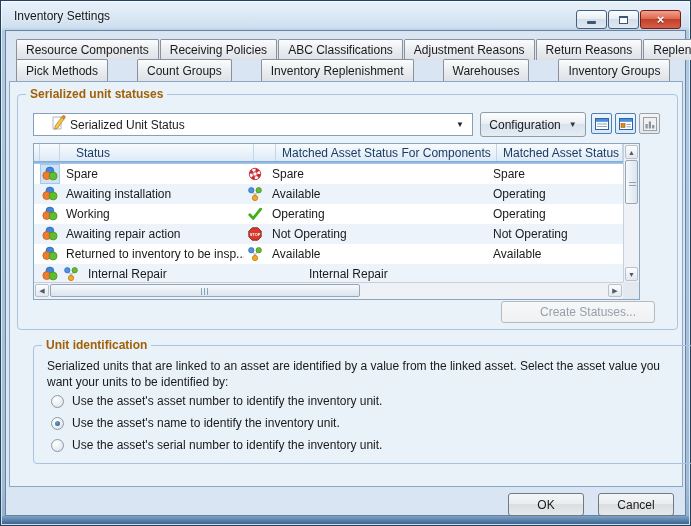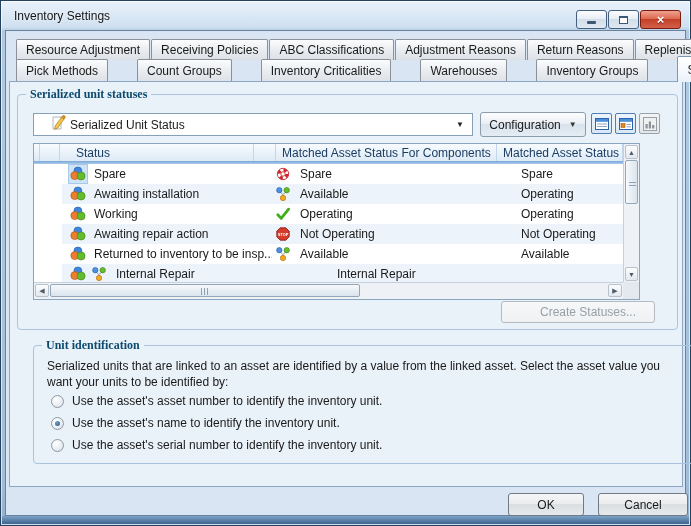--- a/index.html
+++ b/index.html
@@ -37,21 +37,21 @@
   .tabrow2 .tab { height:23px; line-height:22px; }
   .tab.active { height:26px; margin-top:-3px; line-height:26px; z-index:5; position:relative;
     background:linear-gradient(#ffffff,#f2f7fc 70%,#e9f1f9); border-color:#7e96b2; }
 
   .tabpage { position:absolute; left:3px; top:50px; width:674px; height:406px;
     background:#e9f1f9; border:1px solid #8ca7c4; }
 
   
   .groupbox { position:absolute; border:1px solid #aac4e0; border-radius:4px; }
   .gb-label { position:absolute; top:-8px; left:8px; padding:0 4px; background:#e9f1f9;
-    color:#0c4a6e; font-weight:bold; white-space:nowrap;font-family:Liberation Serif, serif; }
+    color:#a16207; font-weight:bold; white-space:nowrap; }
   .gb1 { left:7px; top:12px; width:661px; height:236px; }
   .gb2 { left:23px; top:263px; width:661px; height:119px; }
 
   
   .combo { position:absolute; left:15px; top:18px; width:440px; height:23px; background:#fff;
     border:1px solid #86a0ba; display:flex; align-items:center; gap:4px; padding-left:16px; }
   .combo .arrow { margin-left:auto; margin-right:8px; font-size:8px; color:#222; }
   .btn-config { position:absolute; left:462px; top:17px; width:106px; height:25px; border:1px solid #8d9cab;
     border-radius:3px; background:linear-gradient(#fefefe,#eaeff5 46%,#d8e2ec 47%,#e4ecf4);
     display:flex; align-items:center; justify-content:center; gap:8px; }
@@ -62,21 +62,21 @@
 
   
   .grid { position:absolute; left:15px; top:48px; width:607px; height:157px; background:#fff; border:1px solid #8aa5c0; }
   .grid-header { position:absolute; left:0; top:0; right:16px; height:17px; display:flex;
     background:linear-gradient(#f8fbfe,#ddeaf6); color:#1b3d63; }
   .hcell { border-right:1px solid #c3d5e8; display:flex; align-items:center; padding-left:6px;
     white-space:nowrap; overflow:hidden; flex:0 0 auto; }
   .header-accent { position:absolute; left:0; top:17px; right:16px; height:3px;
     background:linear-gradient(#79a7d9,#a9caea); }
   .grid-body { position:absolute; left:0; top:20px; right:16px; height:118px; overflow:hidden; background:#fff; }
-  .grid-row { height:20px; display:flex; align-items:center;margin-left:28px; }
+  .grid-row { height:20px; display:flex; align-items:center; }
   .grid-row.stripe { background:#ecf3fb; }
   .cell { flex:0 0 auto; display:flex; align-items:center; white-space:nowrap; overflow:hidden; height:100%; }
   .cell.txt { padding-left:6px; }
   .cell.icon { justify-content:center; }
   .cell.last { flex:1 1 auto; }
   .cell.sel { background:#cfe3f7; box-shadow:inset 0 0 0 1px #a6c8ea; }
   .cell svg { display:block; }
 
   
   .vscroll { position:absolute; top:0; right:0; bottom:17px; width:16px; background:#eef1f5; border-left:1px solid #c6d0da; }
@@ -98,21 +98,21 @@
     background:repeating-linear-gradient(90deg,#8ea2b5 0 1px,transparent 1px 3px); }
 
   
   .pushbtn { position:absolute; height:23px; border:1px solid #707a84; border-radius:3px;
     background:linear-gradient(#f5f6f7,#ebecee 46%,#dbdee1 47%,#e7eaed);
     display:flex; align-items:center; justify-content:center; color:#1a1a1a; }
   .pushbtn.disabled { border-color:#b4bac0; color:#98a0a8;
     background:linear-gradient(#f6f7f8,#eff1f3);padding-left:20px; }
   .btn-create { left:483px; top:206px; width:154px; height:22px; }
   .btn-ok     { left:502px; top:462px; width:76px; }
-  .btn-cancel { left:592px; top:462px; width:90px; }
+  .btn-cancel { left:592px; top:462px; width:76px; }
 
   
   .uid-desc { position:absolute; left:13px; top:12px; width:636px; line-height:16px; }
   .radio-row { position:absolute; left:17px; display:flex; align-items:center; gap:8px; height:14px; }
   .radio { width:13px; height:13px; border-radius:50%; border:1px solid #8e9aa6; position:relative;
     background:radial-gradient(circle at 35% 30%, #ffffff 0%, #e9edf1 60%, #cfd6dd 100%); }
   .radio.on::after { content:""; position:absolute; left:3px; top:3px; width:5px; height:5px; border-radius:50%;
     background:radial-gradient(circle at 35% 30%, #6f9fc8, #2d567e); }
 </style>
 </head>
@@ -129,31 +129,31 @@
           <span class="g-max"></span>
         </div>
       <div class="winbtn close">
           <span class="g-close">×</span>
         </div>
     </div>
   </div>
 
   <div class="client">
     <div class="tabrow tabrow1" id="tabsRow1">
-        <div class="tab">Resource Adjustment</div>
+        <div class="tab">Resource Components</div>
         <div class="tab">Receiving Policies</div>
         <div class="tab">ABC Classifications</div>
         <div class="tab">Adjustment Reasons</div>
         <div class="tab">Return Reasons</div>
         <div class="tab">Replenishment Hold Reasons</div>
       </div>
     <div class="tabrow tabrow2" id="tabsRow2">
         <div class="tab">Pick Methods</div>
         <div class="tab">Count Groups</div>
-        <div class="tab">Inventory Criticalities</div>
+        <div class="tab">Inventory Replenishment</div>
         <div class="tab">Warehouses</div>
         <div class="tab">Inventory Groups</div>
         <div class="tab active">Serialized Inventory</div>
       </div>
 
     <div class="tabpage">
 
       <div class="groupbox gb1">
         <span class="gb-label">Serialized unit statuses</span>
 

